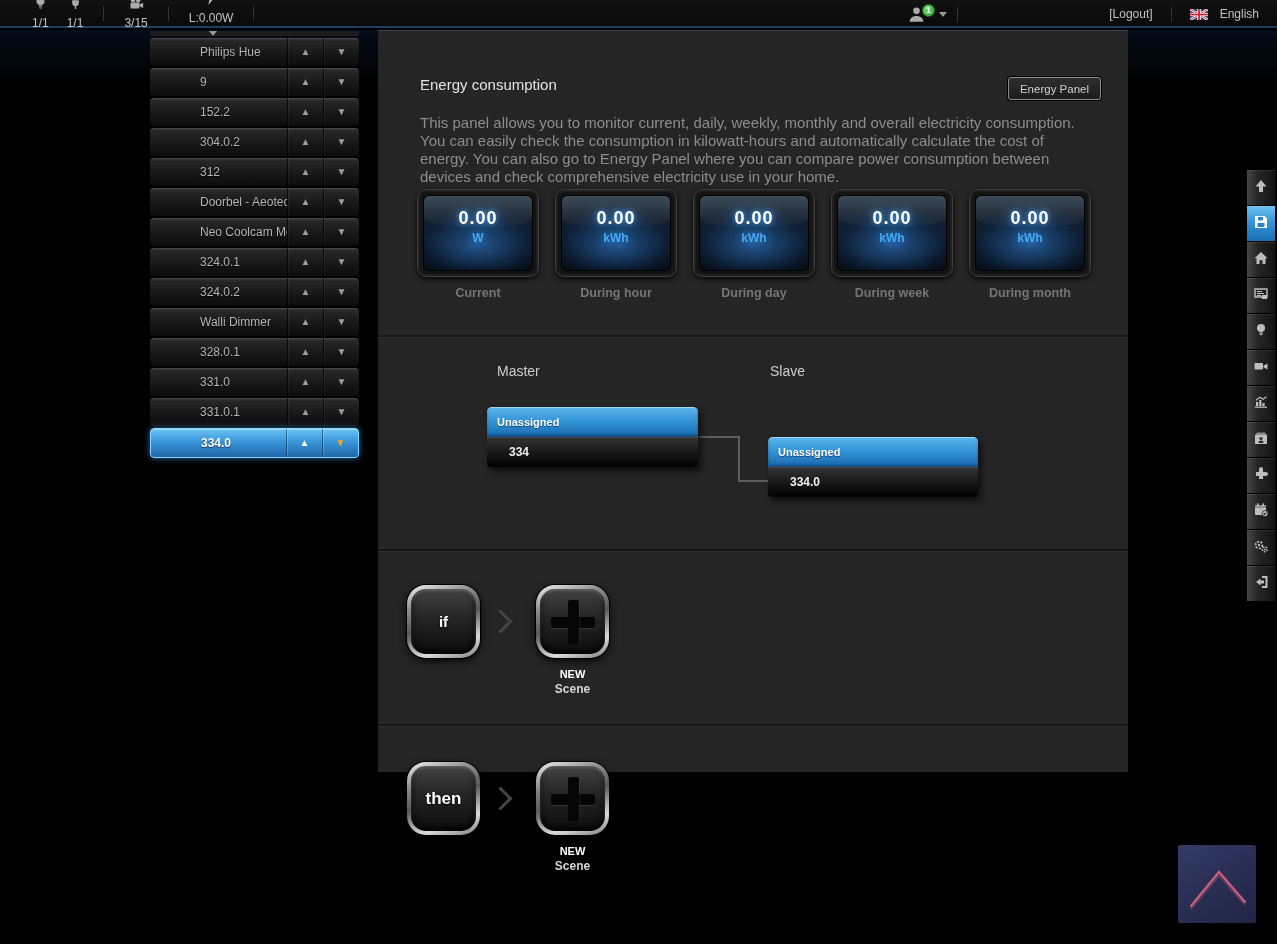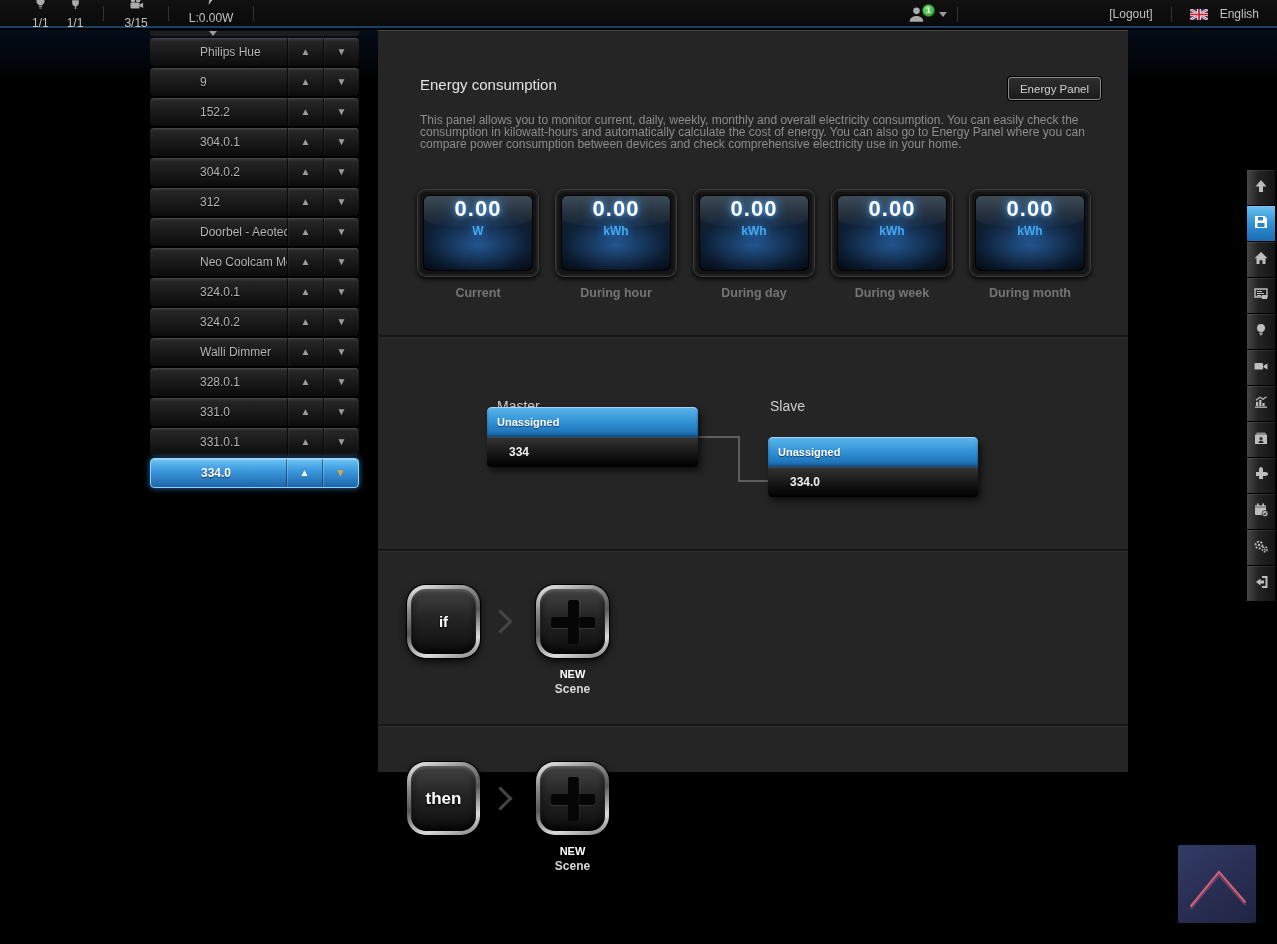--- a/index.html
+++ b/index.html
@@ -67,48 +67,48 @@
   #sep1 { top:304px; } #sep2 { top:518px; } #sep3 { top:693px; }
 
   #energy-title { position:absolute; left:42px; top:45px; font-size:15px; color:#e3e3e3; }
   #energy-panel-btn {
     position:absolute; right:27px; top:46px; height:23px; padding:0 11px;
     background:linear-gradient(180deg,#2e2e2e,#1b1b1b); border:1px solid #8a8a8a;
     border-radius:3px; color:#cfcfcf; font-size:11.5px; display:flex; align-items:center;
     box-shadow:0 0 0 1px #000; cursor:pointer;
   }
   #energy-desc { position:absolute; left:42px; top:83px; width:670px;
-    font-size:12px; line-height:12px; color:#8c8c8c; }
+    font-size:15px; line-height:18px; color:#8c8c8c; }
 
   .gauge-col { position:absolute; top:158px; width:122px; text-align:center; }
   .gauge {
     position:relative; width:122px; height:88px; border-radius:9px;
     background:#141414; border:1px solid #3e3e3e;
     box-shadow:0 2px 5px rgba(0,0,0,.9), inset 0 0 0 2px #1f1f1f;
   }
   .gauge .screen {
     position:absolute; inset:5px; border-radius:6px; border:1px solid #000; overflow:hidden;
     background:
       radial-gradient(95px 50px at 50% 66%, rgba(52,132,220,.6), rgba(22,60,110,.28) 55%, rgba(0,0,0,0) 78%),
       linear-gradient(180deg,#20303f 0%,#0c1622 45%,#04080e 100%);
   }
   .gauge .screen::before {
     content:""; position:absolute; top:0; left:0; right:0; height:42%;
     background:linear-gradient(180deg, rgba(255,255,255,.13), rgba(255,255,255,.02));
     border-radius:5px 5px 50% 50% / 5px 5px 26% 26%;
   }
-  .gauge-value { position:relative; margin-top:0; font-size:22px; font-weight:bold; color:#fff;
+  .gauge-value { position:relative; margin-top:12px; font-size:18px; font-weight:bold; color:#fff;
     letter-spacing:1px; text-shadow:0 0 14px rgba(70,165,255,.95), 0 0 5px rgba(100,180,255,.75); }
   .gauge-unit { position:relative; margin-top:2px; font-size:12px; font-weight:bold; color:#44a8f0;
     text-shadow:0 0 8px rgba(60,150,255,.8); }
   .gauge-label { margin-top:9px; font-size:12.5px; font-weight:bold; color:#757575; }
   #g0{left:39px;} #g1{left:177px;} #g2{left:315px;} #g3{left:453px;} #g4{left:591px;}
 
   
-  .assoc-title { position:absolute; top:332px; font-size:14px; color:#cdcdcd;margin-top:35px; }
+  .assoc-title { position:absolute; top:332px; font-size:14px; color:#cdcdcd; }
   #master-title { left:119px; } #slave-title { left:392px; }
   .group-box { position:absolute; width:211px; box-shadow:3px 4px 7px rgba(0,0,0,.65); border-radius:5px 5px 4px 4px; }
   #master-box { left:109px; top:376px; }
   #slave-box  { left:390px; top:406px; width:210px; }
   .group-header {
     height:30px; border-radius:5px 5px 0 0; display:flex; align-items:center; padding-left:10px;
     background:linear-gradient(180deg,#5cb6ec 0%,#2f90d4 52%,#1a68ac 100%);
     box-shadow:inset 0 1px 0 rgba(255,255,255,.45), inset 0 -2px 3px rgba(0,20,50,.35);
     color:#fff; font-size:11px; font-weight:bold; text-shadow:0 1px 1px rgba(0,0,40,.55); cursor:pointer;
   }
@@ -283,29 +283,20 @@
     <div class="drow">
         <span class="lbl">152.2</span>
         <span class="rbtn">
           <span class="tri up"></span>
         </span>
         <span class="rbtn">
           <span class="tri dn"></span>
         </span>
       </div>
     <div class="drow">
-        <span class="lbl">304.0.1</span>
-        <span class="rbtn">
-          <span class="tri up"></span>
-        </span>
-        <span class="rbtn">
-          <span class="tri dn"></span>
-        </span>
-      </div>
-    <div class="drow">
         <span class="lbl">304.0.2</span>
         <span class="rbtn">
           <span class="tri up"></span>
         </span>
         <span class="rbtn">
           <span class="tri dn"></span>
         </span>
       </div>
     <div class="drow">
         <span class="lbl">312</span>

